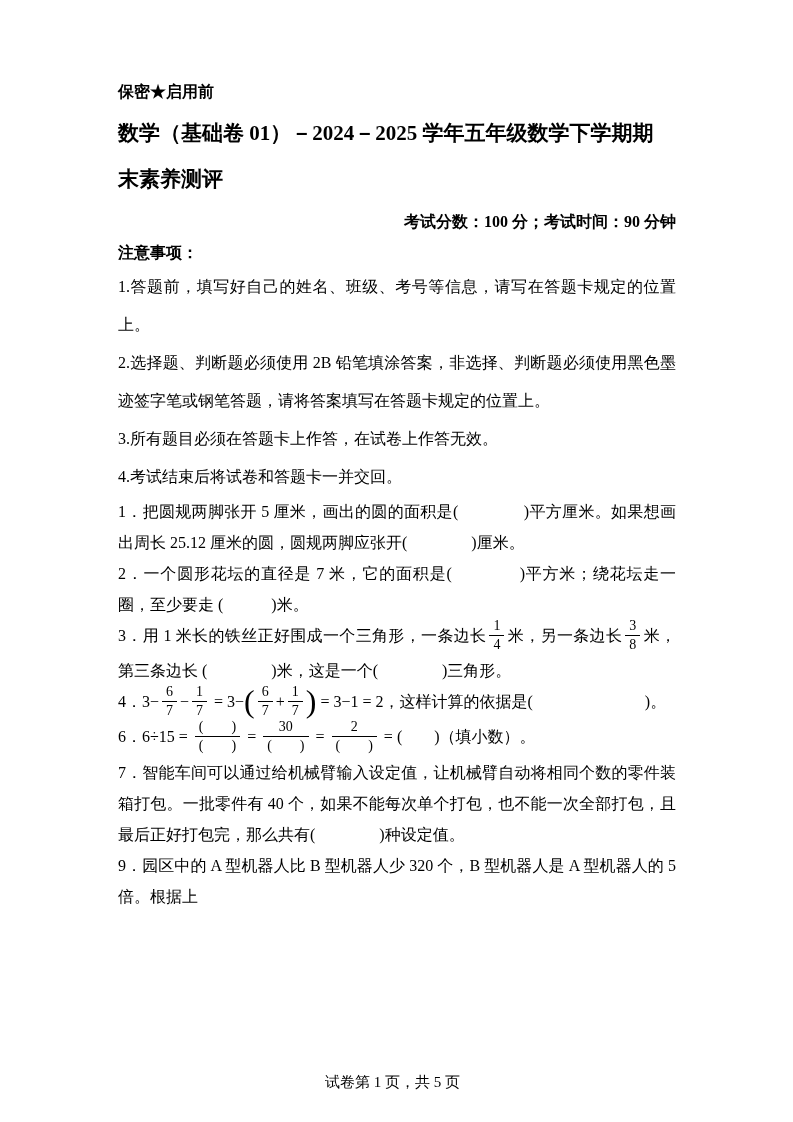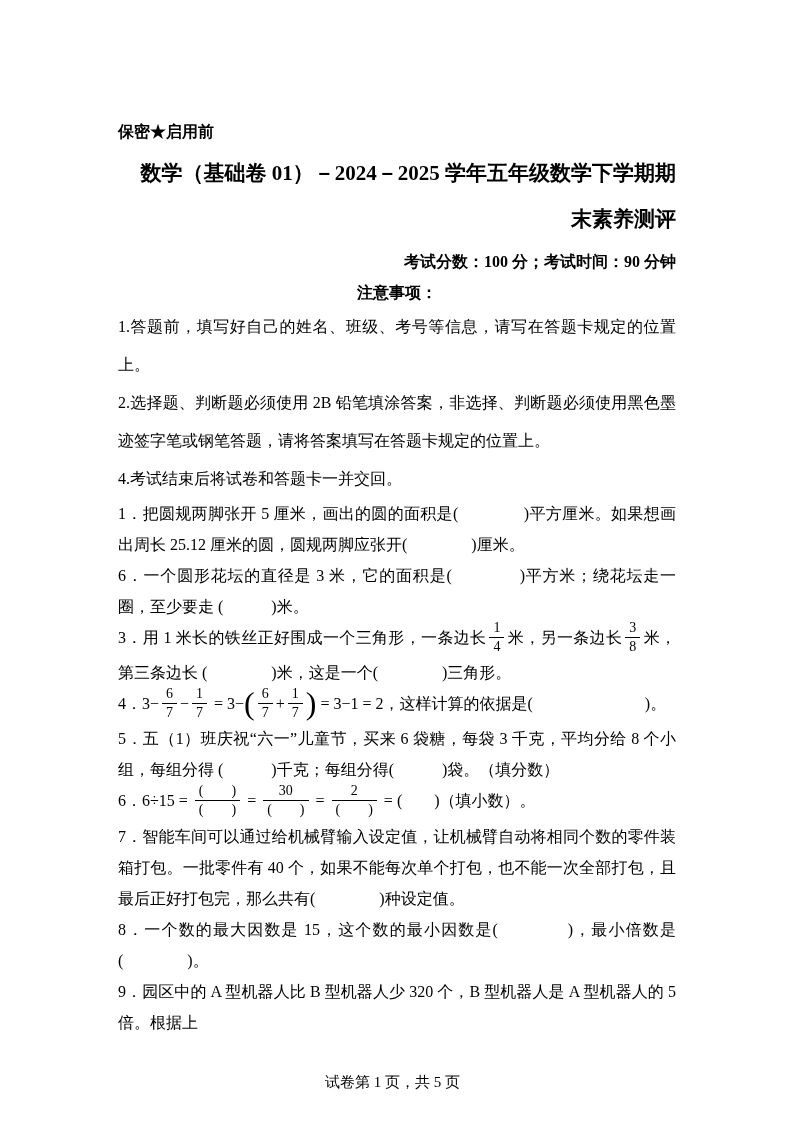--- a/index.html
+++ b/index.html
@@ -7,50 +7,49 @@
     padding: 0;
     background: #ffffff;
   }
   .page {
     position: relative;
     width: 793px;
     height: 1122px;
     margin: 0 auto;
     background: #ffffff;
     box-sizing: border-box;
-    padding: 120px 117px 0 118px;
+    padding: 80px 117px 0 118px;
     font-family: "Liberation Serif", "DejaVu Serif", serif;
     color: #000000;
     font-size: 16px;
     overflow: hidden;
   }
   .security {
     font-weight: bold;
     font-size: 16px;
     line-height: 24px;
     margin-bottom: 6px;
   }
   .title {
-    text-align: right;
+    text-align: left;
     font-weight: bold;
     font-size: 21px;
     line-height: 46px;
   }
   .title-line { white-space: nowrap; }
   .exam-info {
     text-align: right;
     font-weight: bold;
     font-size: 16px;
     line-height: 31px;
     margin-top: 4px;
   }
   .notice-heading {
     font-weight: bold;
     line-height: 31px;
-    text-align: center;
   }
   .notice-list p {
     margin: 0;
     font-weight: normal;
     line-height: 38px;
     text-align: justify;
   }
   .section-heading {
     font-weight: bold;
     line-height: 31px;
@@ -113,30 +112,29 @@
     <div class="title-line">末素养测评</div>
   </div>
 
   <div class="exam-info">考试分数：100 分；考试时间：90 分钟</div>
 
   <div class="notice-heading">注意事项：</div>
 
   <div class="notice-list">
       <p>1.答题前，填写好自己的姓名、班级、考号等信息，请写在答题卡规定的位置上。</p>
       <p>2.选择题、判断题必须使用 2B 铅笔填涂答案，非选择、判断题必须使用黑色墨迹签字笔或钢笔答题，请将答案填写在答题卡规定的位置上。</p>
+      <p>3.所有题目必须在答题卡上作答，在试卷上作答无效。</p>
       <p>4.考试结束后将试卷和答题卡一并交回。</p>
     </div>
 
 
   <div class="question-list">
       <p>1．把圆规两脚张开 5 厘米，画出的圆的面积是(　　　　)平方厘米。如果想画出周长 25.12 厘米的圆，圆规两脚应张开(　　　　)厘米。</p>
-      <p>6．一个圆形花坛的直径是 3 米，它的面积是(　　　　)平方米；绕花坛走一圈，至少要走 (　　　)米。</p>
+      <p>2．一个圆形花坛的直径是 7 米，它的面积是(　　　　)平方米；绕花坛走一圈，至少要走 (　　　)米。</p>
       <p>3．用 1 米长的铁丝正好围成一个三角形，一条边长<span class="frac"><span class="num">1</span><span class="den">4</span></span>米，另一条边长<span class="frac"><span class="num">3</span><span class="den">8</span></span>米，第三条边长 (　　　　)米，这是一个(　　　　)三角形。</p>
       <p>4．3−<span class="frac"><span class="num">6</span><span class="den">7</span></span>−<span class="frac"><span class="num">1</span><span class="den">7</span></span> = 3−<span class="bigparen">(</span><span class="frac"><span class="num">6</span><span class="den">7</span></span>+<span class="frac"><span class="num">1</span><span class="den">7</span></span><span class="bigparen">)</span> = 3−1 = 2，这样计算的依据是(　　　　　　　)。</p>
-      <p>5．五（1）班庆祝“六一”儿童节，买来 6 袋糖，每袋 3 千克，平均分给 8 个小组，每组分得 (　　　)千克；每组分得(　　　)袋。（填分数）</p>
       <p>6．6÷15 = <span class="frac"><span class="num">(　　)</span><span class="den">(　　)</span></span> = <span class="frac"><span class="num">30</span><span class="den">(　　)</span></span> = <span class="frac"><span class="num">2</span><span class="den">(　　)</span></span> = (　　)（填小数）。</p>
       <p>7．智能车间可以通过给机械臂输入设定值，让机械臂自动将相同个数的零件装箱打包。一批零件有 40 个，如果不能每次单个打包，也不能一次全部打包，且最后正好打包完，那么共有(　　　　)种设定值。</p>
-      <p>8．一个数的最大因数是 15，这个数的最小因数是(　　　　)，最小倍数是(　　　　)。</p>
       <p>9．园区中的 A 型机器人比 B 型机器人少 320 个，B 型机器人是 A 型机器人的 5 倍。根据上</p>
     </div>
 
   <div class="footer">试卷第 1 页，共 5 页</div>
 </div>
 
 </body></html>

